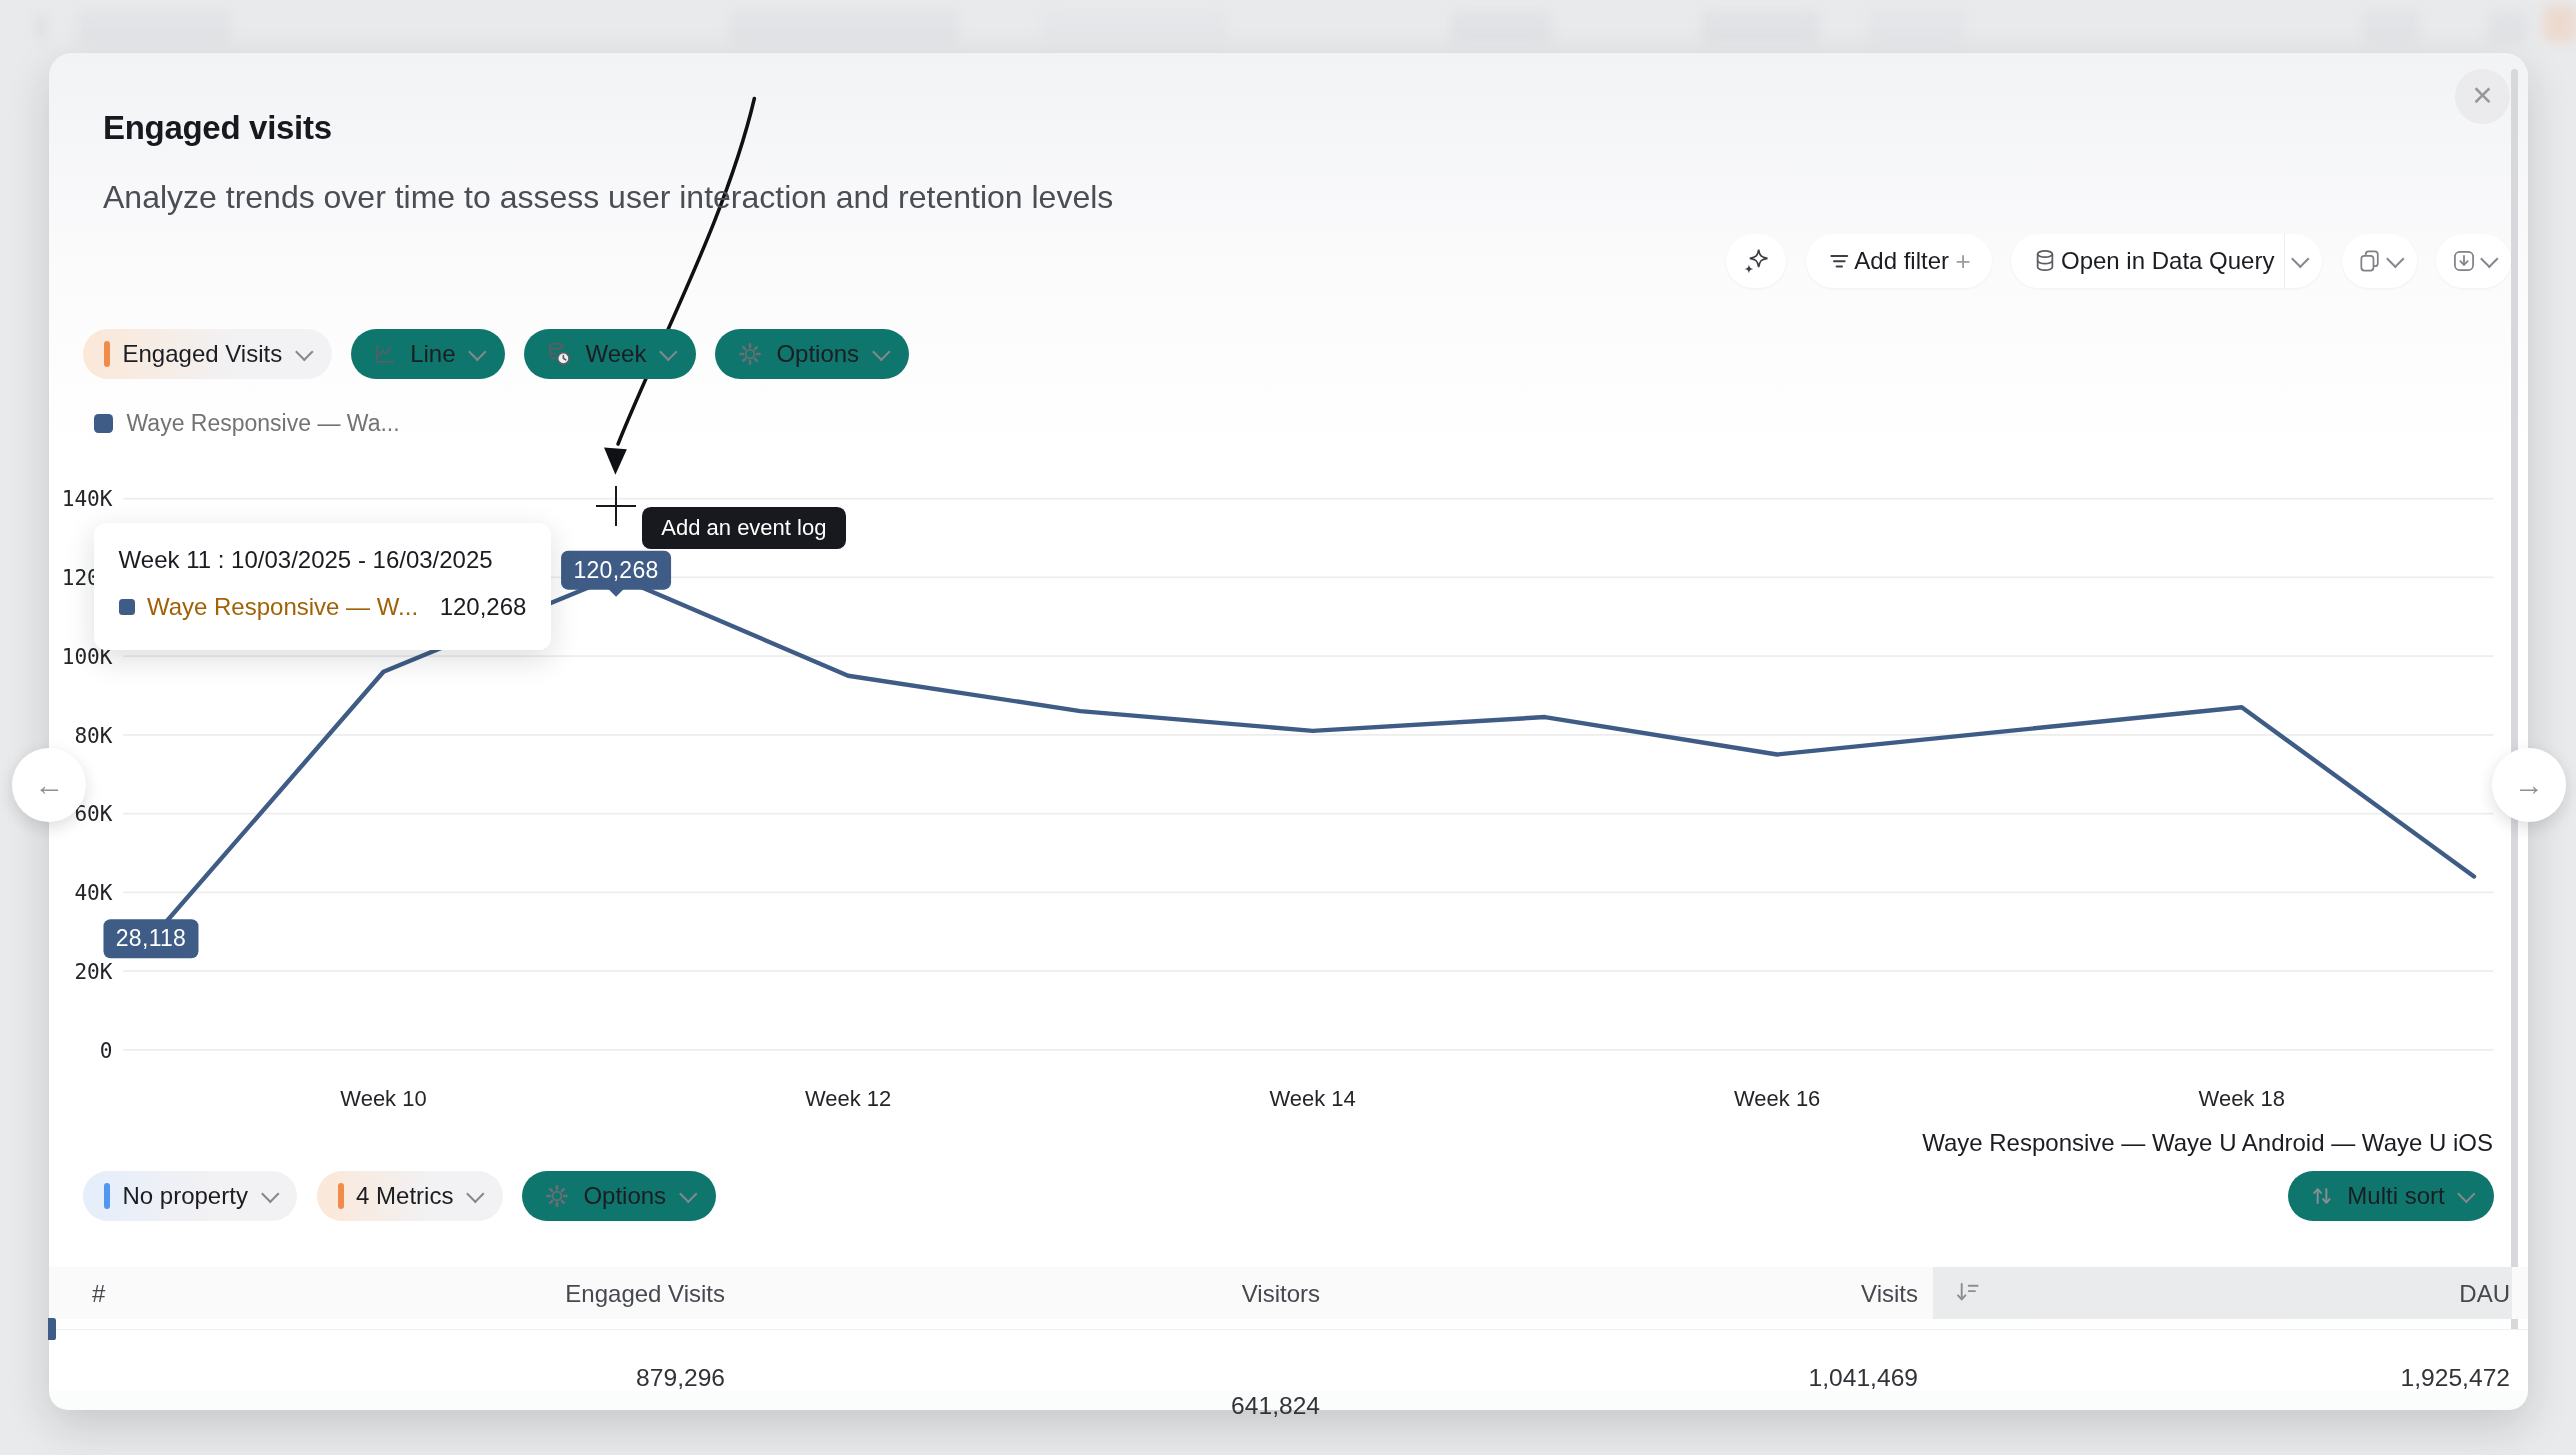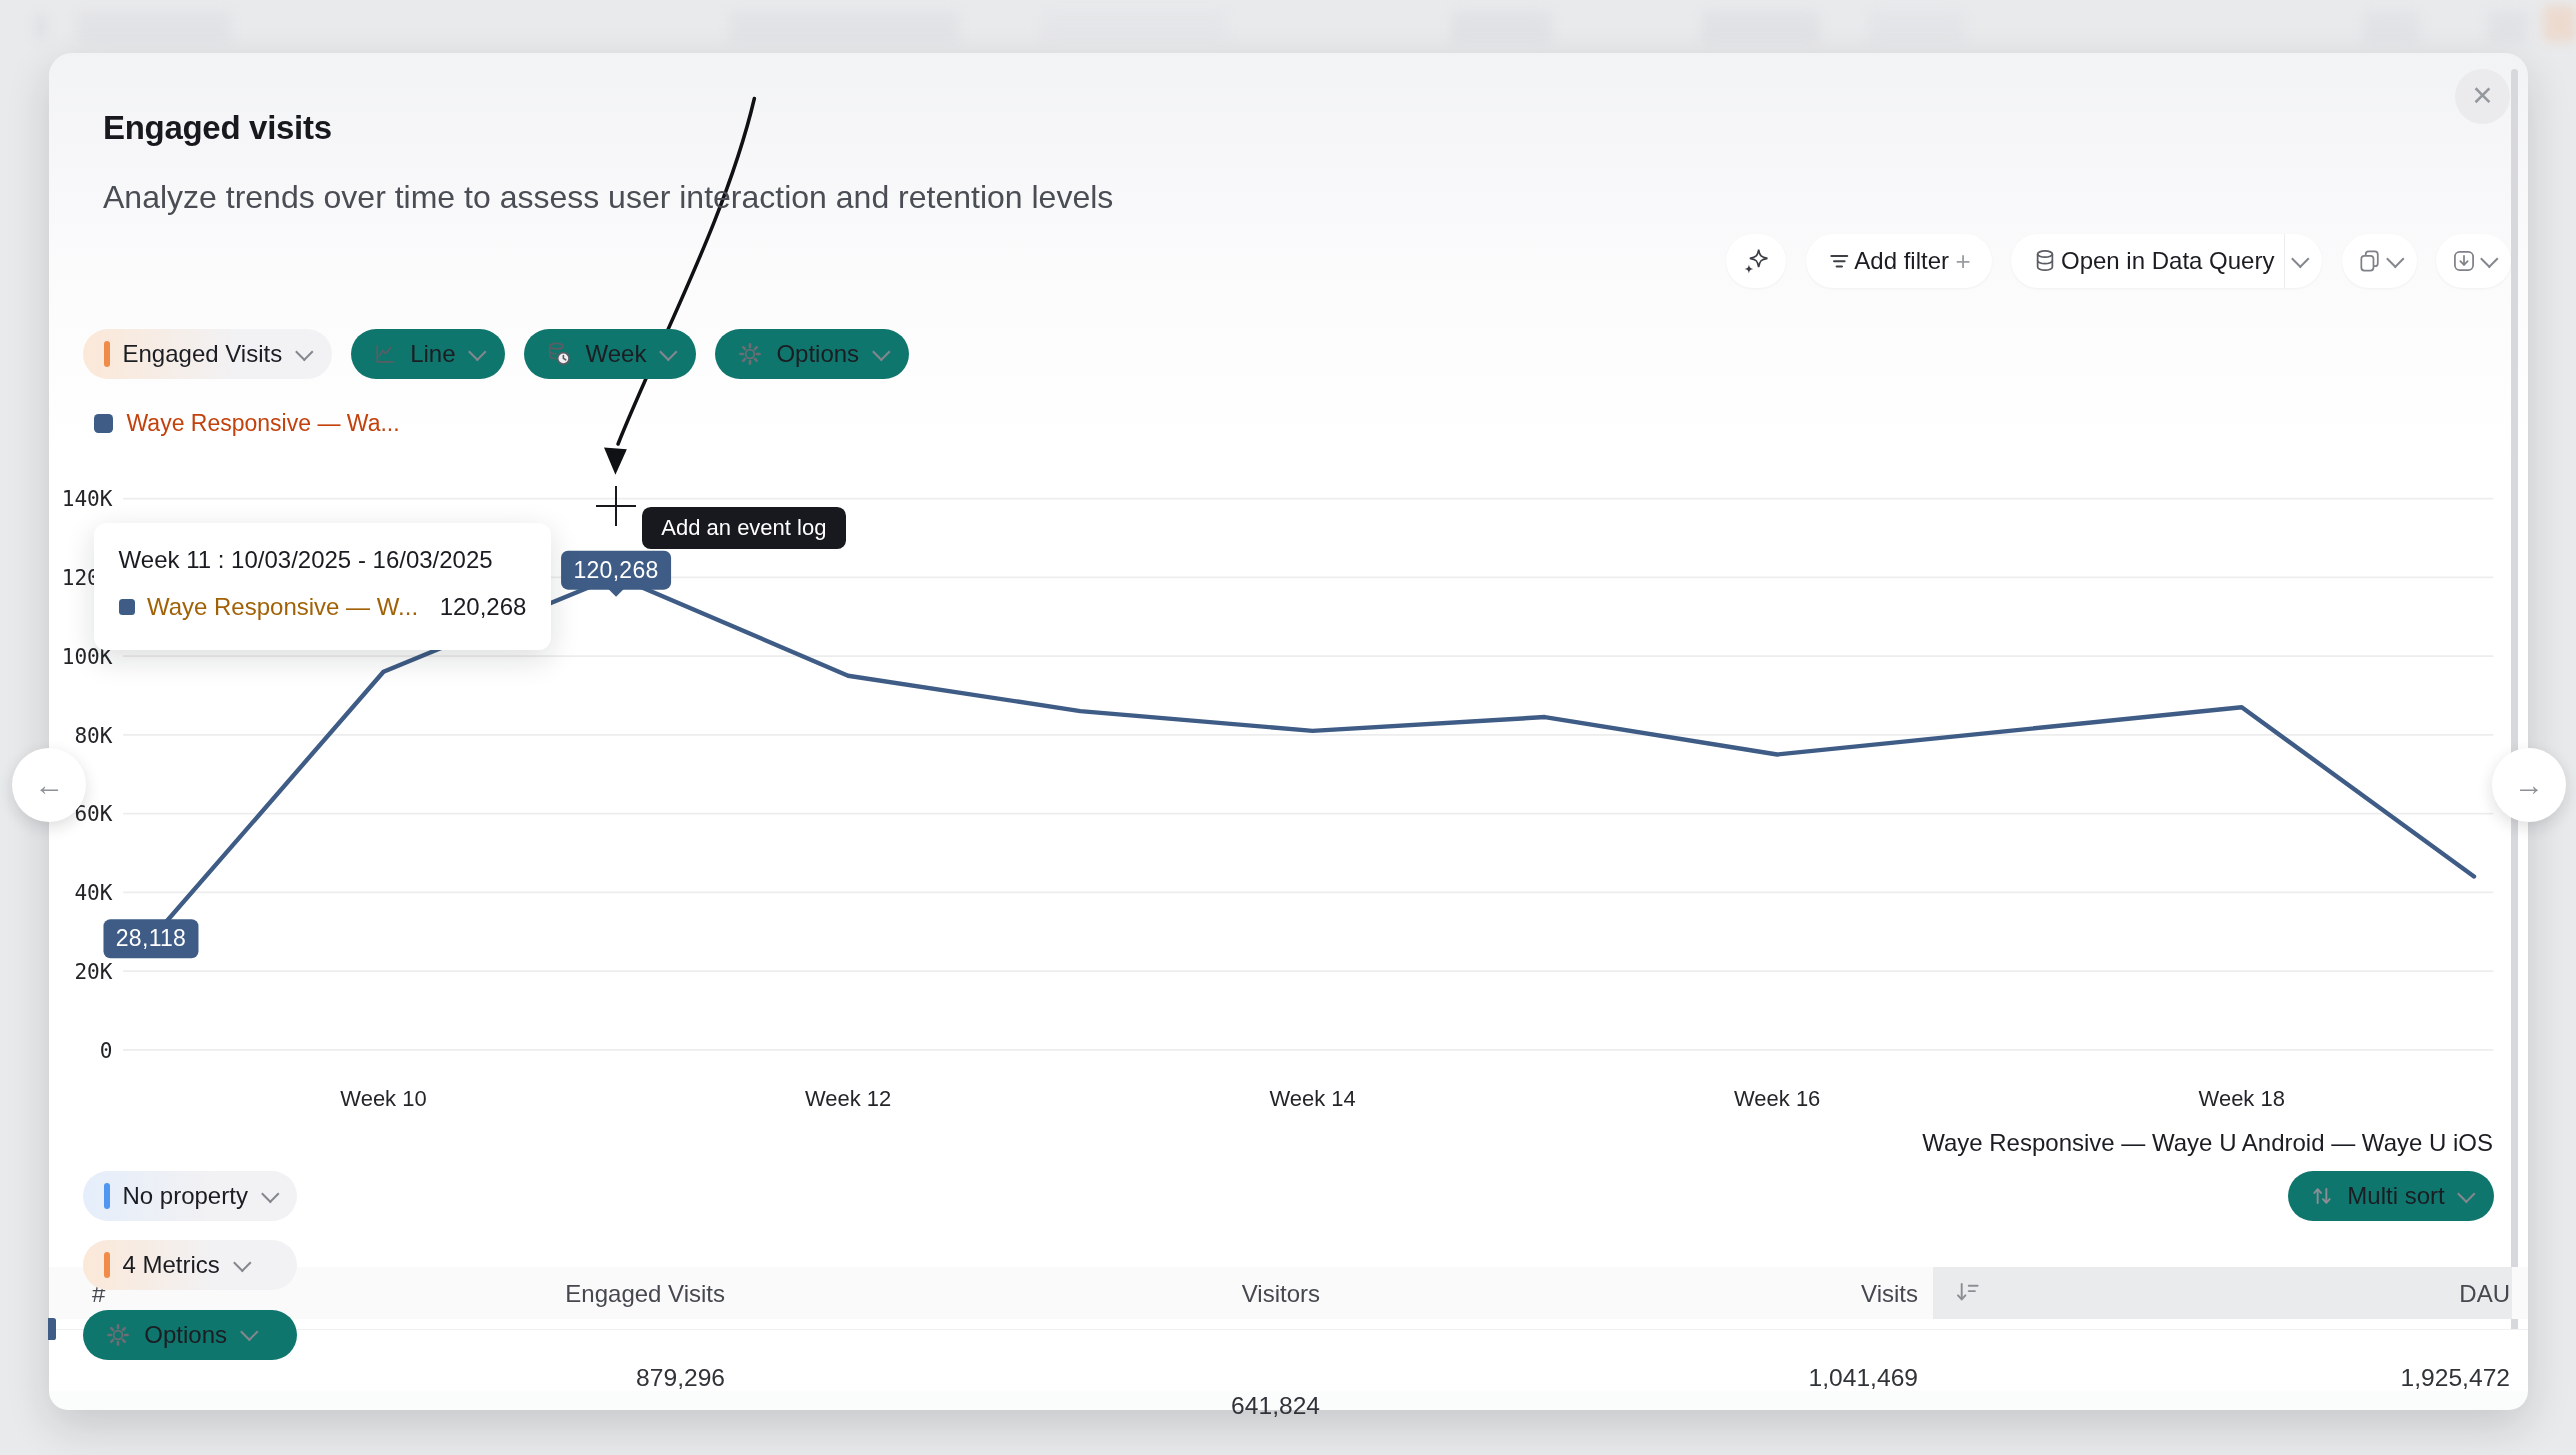--- a/index.html
+++ b/index.html
@@ -51,27 +51,27 @@
     display:inline-flex;align-items:center;gap:12.3px;height:50px;padding:0 21px;
     border-radius:25.5px;background:#0f766e;font-size:24px;font-weight:500;color:#1b1d22;
     cursor:pointer;white-space:nowrap;
   }
   .g-orange{background:linear-gradient(90deg,#fbe8d8 0%,#f2f1f3 60%);}
   .g-blue{background:linear-gradient(90deg,#e5eefb 0%,#f2f1f3 60%);}
   .abar{width:6.2px;height:26px;border-radius:3.5px;flex:0 0 auto;}
   .chev{width:10.6px;height:10.6px;border-right:2.2px solid #84878d;border-bottom:2.2px solid #84878d;
         transform:rotate(45deg) translate(-1.8px,-1.8px);margin-left:3.5px;flex:0 0 auto;}
   .controls-row{position:absolute;left:83px;top:329px;display:flex;gap:19.3px;z-index:4;}
-  .tbl-controls{position:absolute;left:83px;top:1171px;display:flex;gap:19.3px;z-index:4;flex-direction:column;}
+  .tbl-controls{position:absolute;left:83px;top:1171px;display:flex;gap:19.3px;z-index:4;}
   .multi-sort-wrap{position:absolute;left:2288px;top:1171px;z-index:4;}
 
   
   .legend{position:absolute;left:94px;top:410px;display:flex;align-items:center;gap:14px;z-index:3;}
   .legend-sq{width:18.5px;height:18.5px;border-radius:4.4px;}
-  .legend-label{font-size:23px;color:#c2410c;}
+  .legend-label{font-size:23px;color:#737373;}
 
   
   #chart-layer{position:absolute;left:0;top:0;z-index:2;pointer-events:none;}
   .ytick{font-family:"DejaVu Sans Mono",monospace;font-size:24px;fill:#232529;}
   .xtick{font-family:"Liberation Sans","DejaVu Sans",sans-serif;font-size:25px;fill:#232529;}
   .axis-title{position:absolute;left:123px;top:1129px;width:2370px;text-align:right;
               font-size:24px;color:#1b1d22;z-index:3;}
 
   .pt-badge{
     position:absolute;background:#3e5c85;color:#fff;font-size:23px;font-weight:500;

